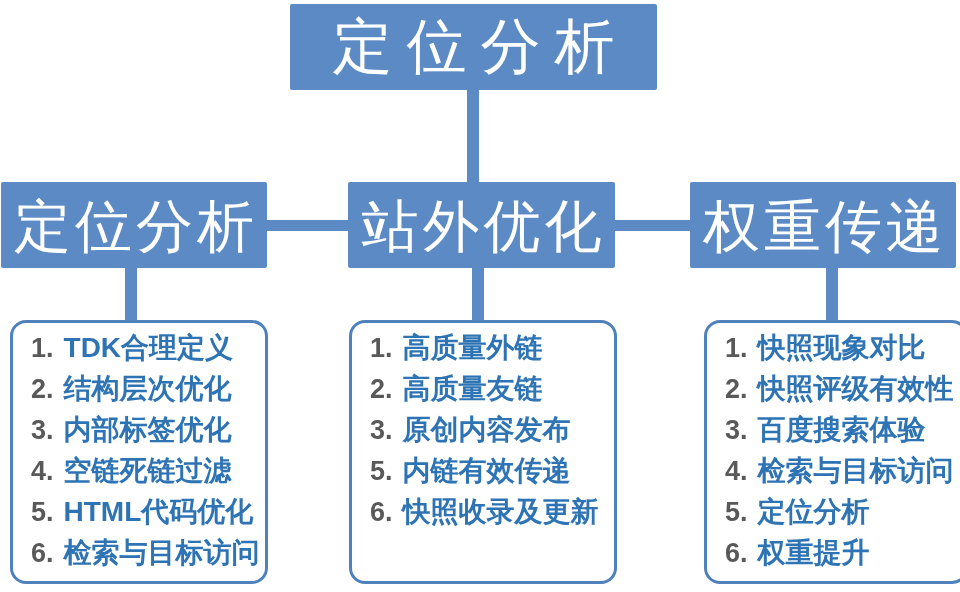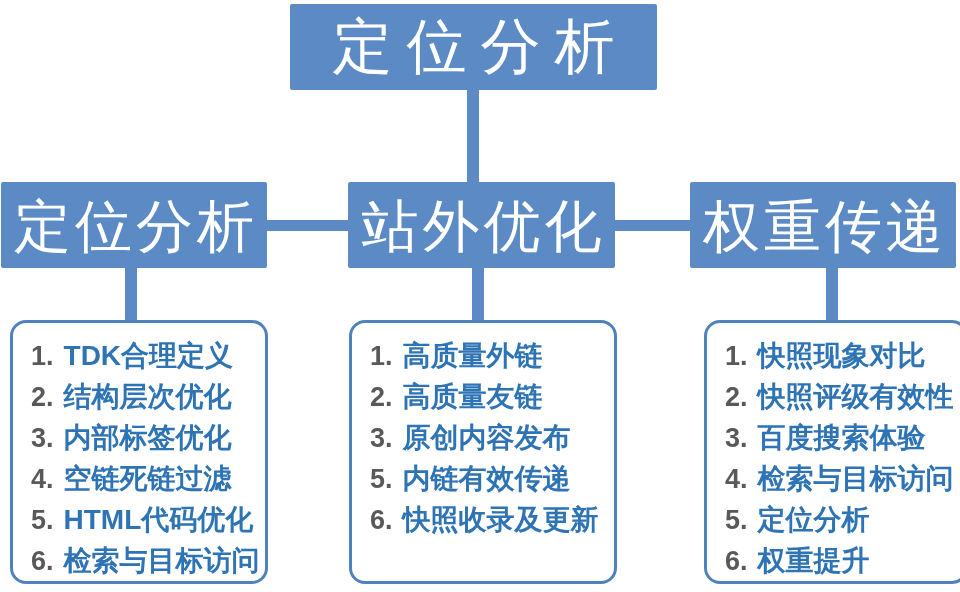--- a/index.html
+++ b/index.html
@@ -29,21 +29,21 @@
   .v-root { left:467px; top:88px;  width:12px; height:96px; }
   .h-left { left:265px; top:220px; width:86px; height:11px; }
   .h-right{ left:612px; top:220px; width:80px; height:11px; }
   .v-b0   { left:125px; top:266px; width:12px; height:56px; }
   .v-b1   { left:472px; top:266px; width:12px; height:56px; }
   .v-b2   { left:826px; top:266px; width:12px; height:56px; }
   
   .list {
     position:absolute; top:320px; height:264px; box-sizing:border-box;
     background:#ffffff; border:3px solid #4F81BD; border-radius:16px;
-    padding:12px 0 0 18px;
+    padding:4px 0 0 18px;
   }
   .list.l0 { left:10px;  width:258px; }
   .list.l1 { left:349px; width:268px; }
   .list.l2 { left:692px; width:264px;margin-left:12px; }
   .row { height:41px; line-height:41px; white-space:nowrap; }
   .row .num {
     color:#595959; font-weight:700; font-size:27px;
     display:inline-block; margin-right:10px;
   }
   .row .txt { color:#2E74B5; font-weight:700; font-size:28px; }

